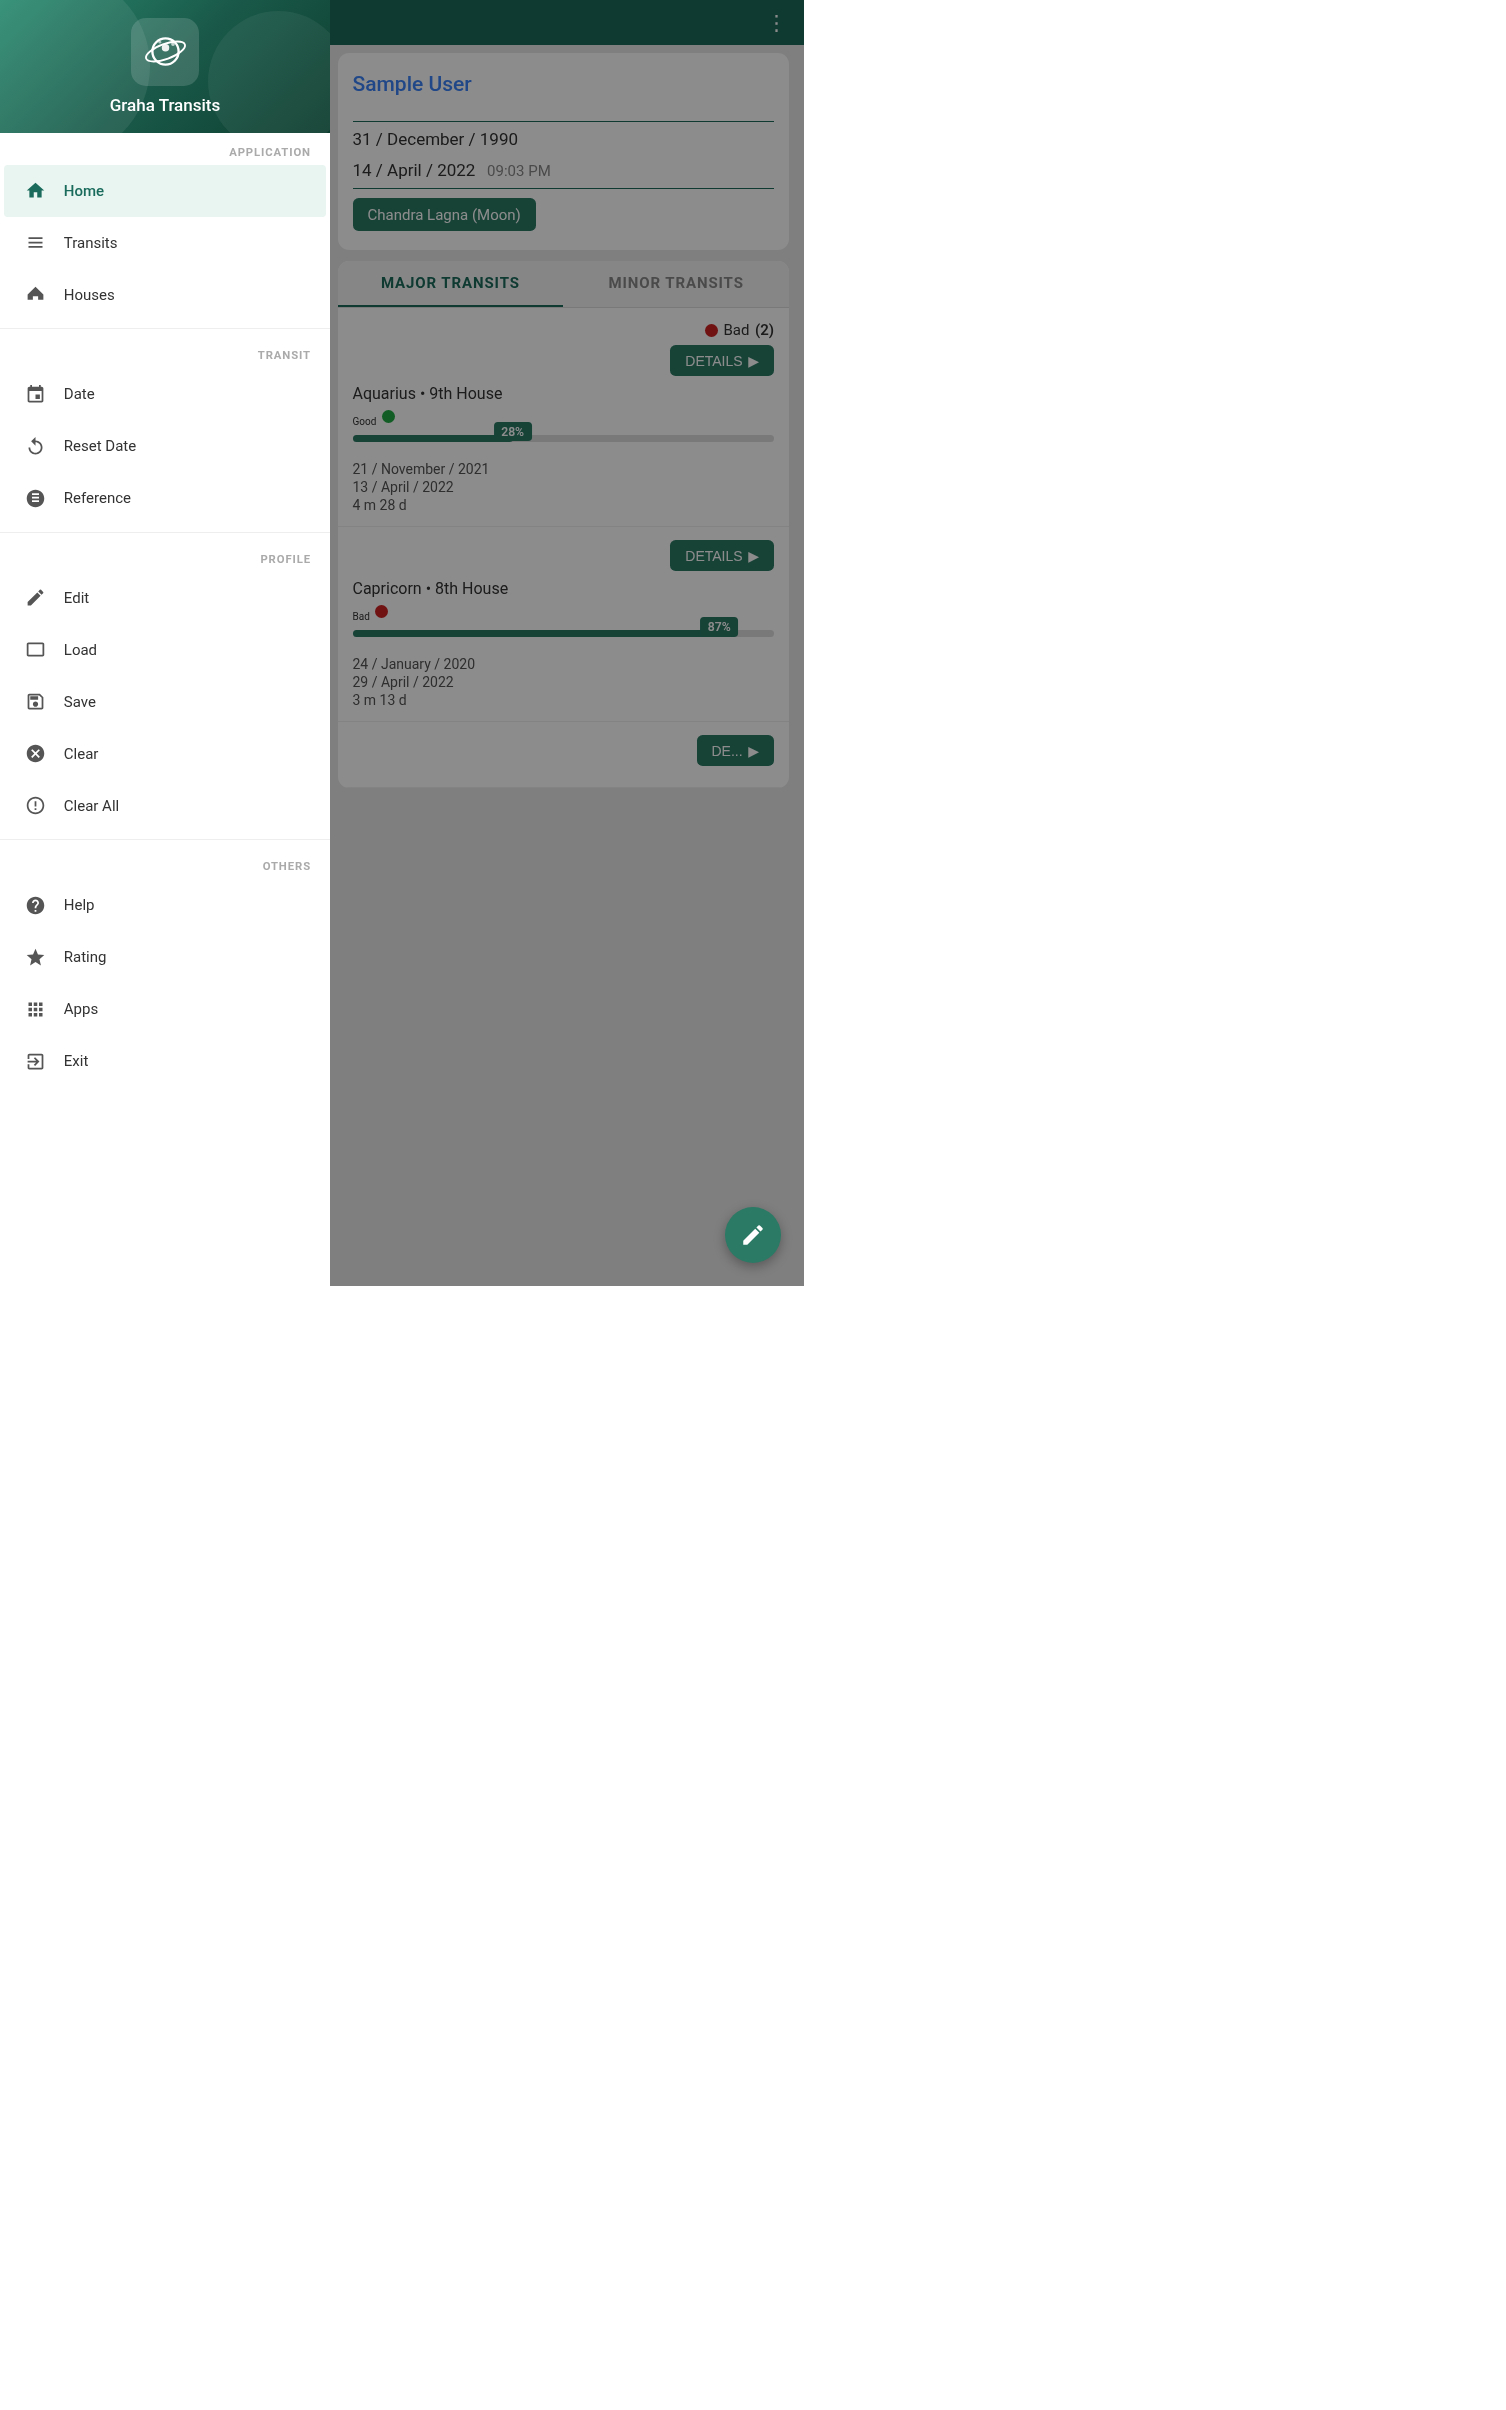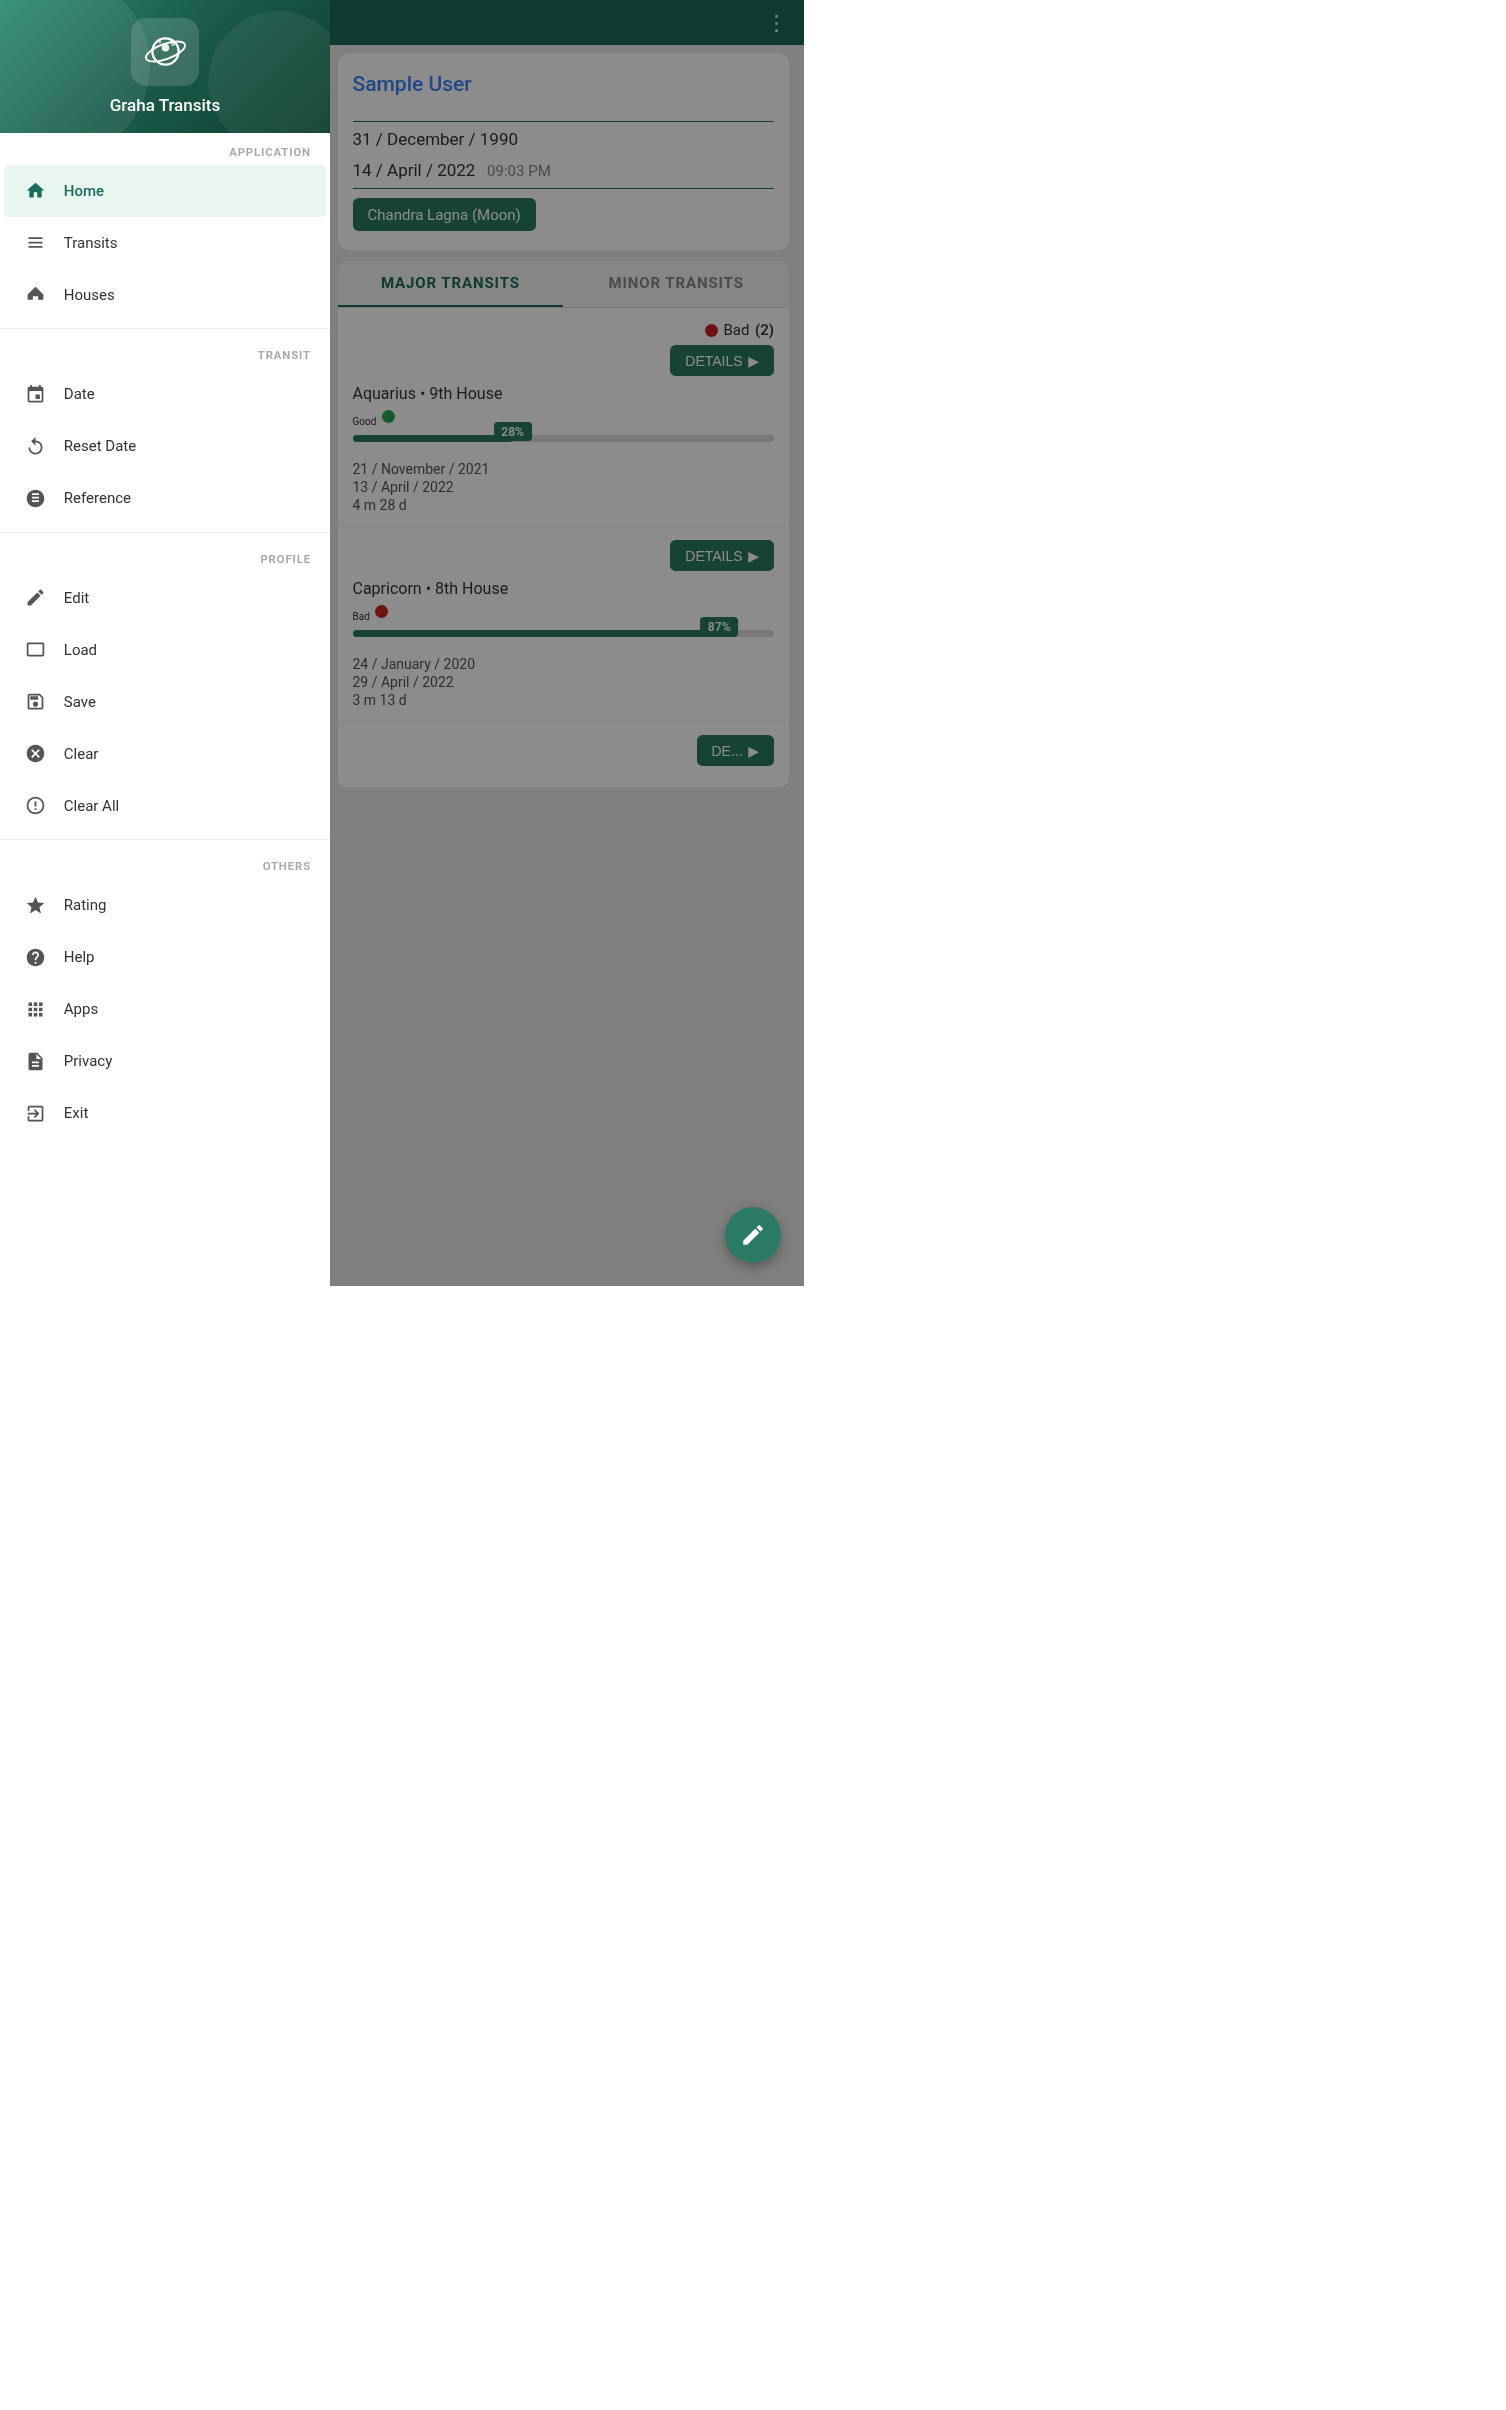--- a/index.html
+++ b/index.html
@@ -582,52 +582,44 @@
     <span class="menu-label">Clear All</span>
   </div>
 
   <div class="divider"></div>
 
   <div class="section-label">OTHERS</div>
 
   <div class="menu-item">
     <div class="menu-icon">
       <svg width="21" height="21" viewBox="0 0 24 24" fill="#555">
+          <path d="M12 2C6.48 2 2 6.48 2 12s4.48 10 10 10 10-4.48 10-10S17.52 2 12 2zm1 17h-2v-2h2v2zm2.07-7.75l-.9.92C13.45 12.9 13 13.5 13 15h-2v-.5c0-1.1.45-2.1 1.17-2.83l1.24-1.26c.37-.36.59-.86.59-1.41 0-1.1-.9-2-2-2s-2 .9-2 2H8c0-2.21 1.79-4 4-4s4 1.79 4 4c0 .88-.36 1.68-.93 2.25z"></path>
+        </svg>
+    </div>
+    <span class="menu-label">Help</span>
+  </div>
+
+  <div class="menu-item">
+    <div class="menu-icon">
+      <svg width="21" height="21" viewBox="0 0 24 24" fill="#555">
           <path d="M12 17.27L18.18 21l-1.64-7.03L22 9.24l-7.19-.61L12 2 9.19 8.63 2 9.24l5.46 4.73L5.82 21z"></path>
         </svg>
     </div>
     <span class="menu-label">Rating</span>
   </div>
 
   <div class="menu-item">
     <div class="menu-icon">
       <svg width="21" height="21" viewBox="0 0 24 24" fill="#555">
-          <path d="M12 2C6.48 2 2 6.48 2 12s4.48 10 10 10 10-4.48 10-10S17.52 2 12 2zm1 17h-2v-2h2v2zm2.07-7.75l-.9.92C13.45 12.9 13 13.5 13 15h-2v-.5c0-1.1.45-2.1 1.17-2.83l1.24-1.26c.37-.36.59-.86.59-1.41 0-1.1-.9-2-2-2s-2 .9-2 2H8c0-2.21 1.79-4 4-4s4 1.79 4 4c0 .88-.36 1.68-.93 2.25z"></path>
-        </svg>
-    </div>
-    <span class="menu-label">Help</span>
-  </div>
-
-  <div class="menu-item">
-    <div class="menu-icon">
-      <svg width="21" height="21" viewBox="0 0 24 24" fill="#555">
           <path d="M4 8h4V4H4v4zm6 12h4v-4h-4v4zm-6 0h4v-4H4v4zm0-6h4v-4H4v4zm6 0h4v-4h-4v4zm6-10v4h4V4h-4zm-6 4h4V4h-4v4zm6 6h4v-4h-4v4zm0 6h4v-4h-4v4z"></path>
         </svg>
     </div>
     <span class="menu-label">Apps</span>
   </div>
 
-  <div class="menu-item">
-    <div class="menu-icon">
-      <svg width="21" height="21" viewBox="0 0 24 24" fill="#555">
-          <path d="M14 2H6c-1.1 0-2 .9-2 2v16c0 1.1.9 2 2 2h12c1.1 0 2-.9 2-2V8l-6-6zm2 16H8v-2h8v2zm0-4H8v-2h8v2zm-3-5V3.5L18.5 9H13z"></path>
-        </svg>
-    </div>
-    <span class="menu-label">Privacy</span>
-  </div>
 
   <div class="menu-item">
     <div class="menu-icon">
       <svg width="21" height="21" viewBox="0 0 24 24" fill="#555">
           <path d="M10.09 15.59L11.5 17l5-5-5-5-1.41 1.41L12.67 11H3v2h9.67l-2.58 2.59zM19 3H5c-1.11 0-2 .9-2 2v4h2V5h14v14H5v-4H3v4c0 1.1.89 2 2 2h14c1.1 0 2-.9 2-2V5c0-1.1-.9-2-2-2z"></path>
         </svg>
     </div>
     <span class="menu-label">Exit</span>
   </div>
 </div>

